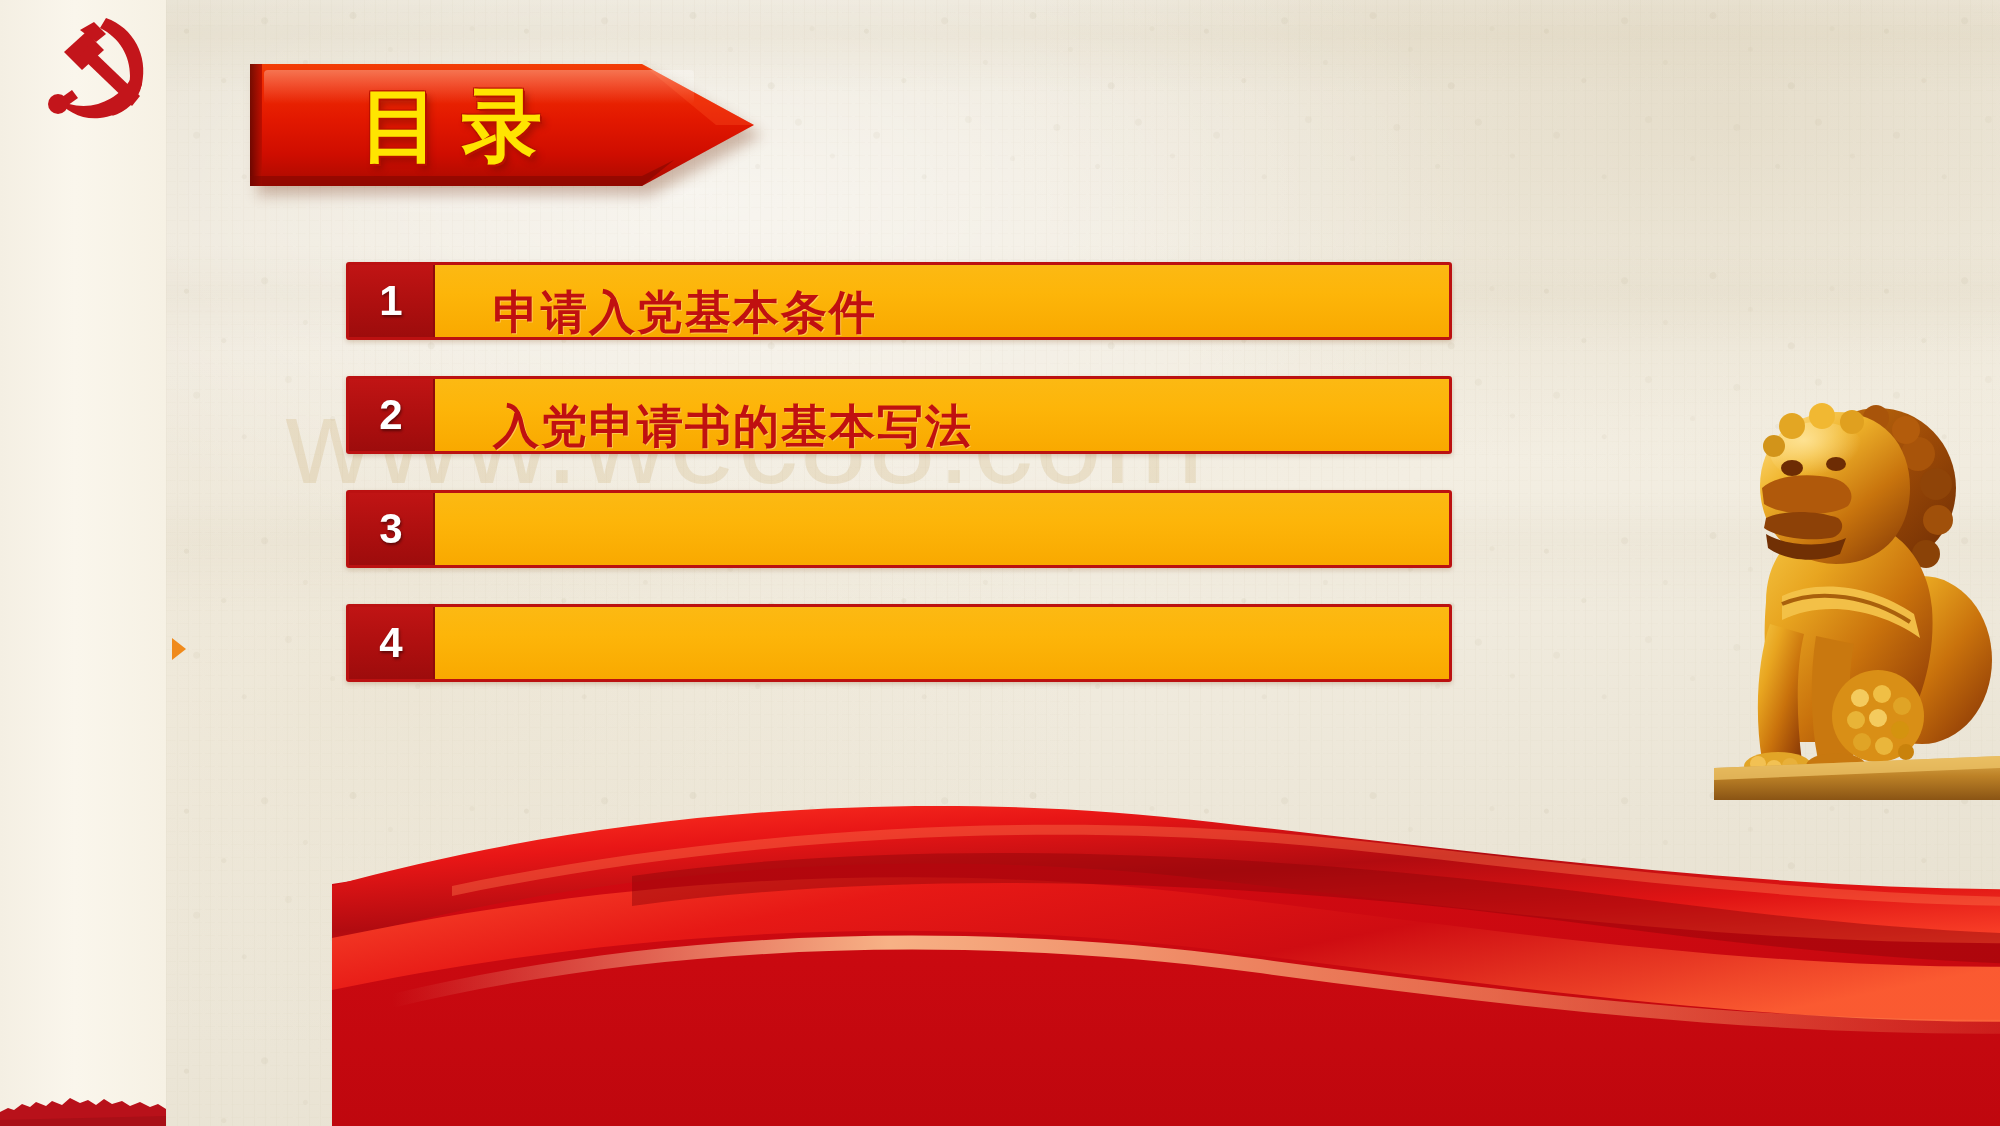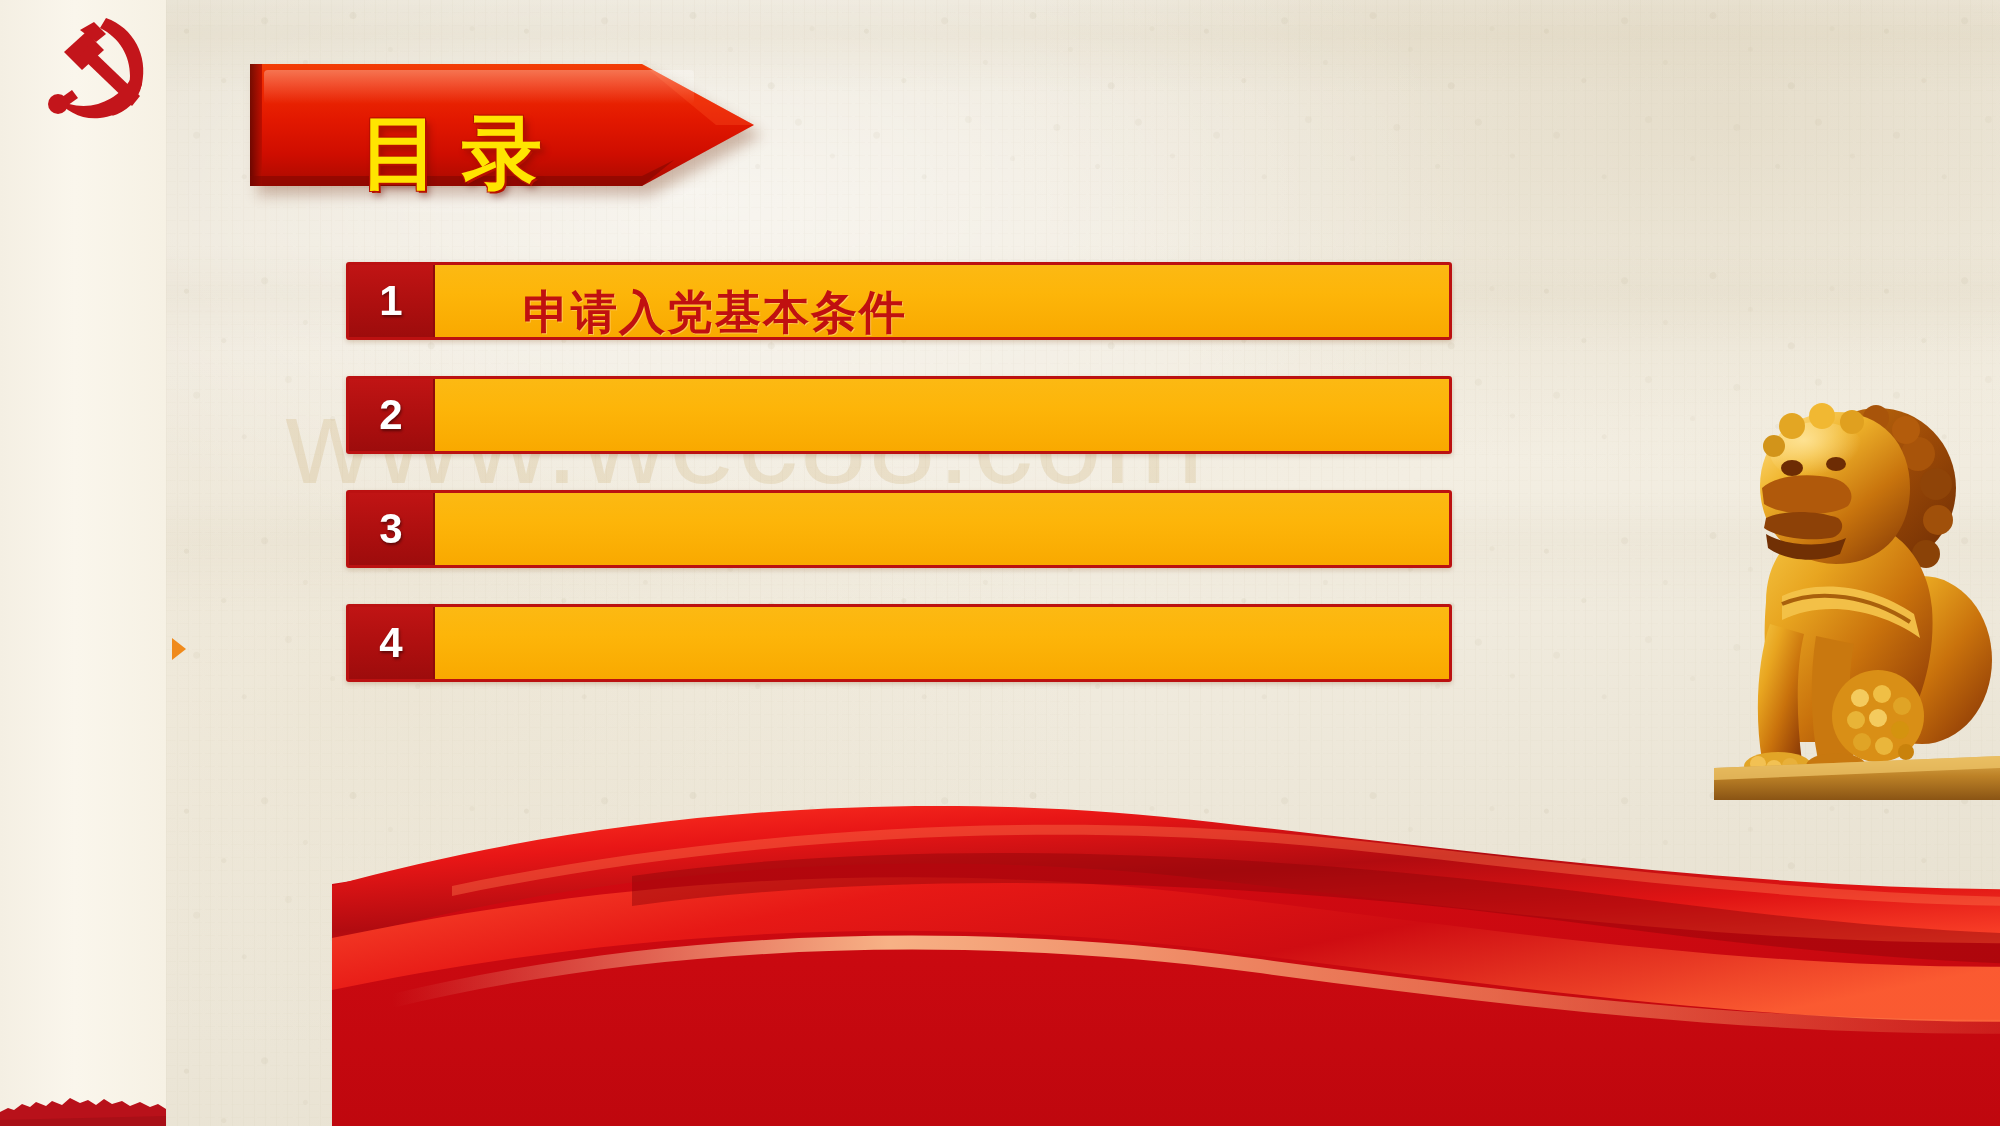--- a/index.html
+++ b/index.html
@@ -132,21 +132,20 @@
     color:#ffe500;
     text-shadow:
       2px 2px 0 #b81000,
       -1px -1px 0 #b81000,
       1px -1px 0 #b81000,
       -1px 1px 0 #b81000,
       4px 5px 7px rgba(100,10,0,0.45);
     z-index:9;
     white-space:nowrap;
     font-family:"DejaVu Sans","Liberation Sans",sans-serif;
-    margin-top:27px;
   }
   .banner-gloss {
     position:absolute; left:14px; top:6px;
     width:430px; height:34px;
     background:linear-gradient(180deg, rgba(255,255,255,0.30), rgba(255,255,255,0));
     border-radius:4px;
     z-index:9;
     pointer-events:none;
   }
   
@@ -185,21 +184,21 @@
     font-size:42px;
     font-weight:bold;
     color:#ffffff;
     text-shadow:1px 2px 3px rgba(0,0,0,0.45);
     border-right:2px solid #8f0a0a;
     font-family:"Liberation Sans","DejaVu Sans",sans-serif;
   }
   .toc-label {
     flex:1 1 auto;
     display:flex; align-items:center;
-    padding-left:88px;
+    padding-left:58px;
     font-size:46px;
     font-weight:bold;
     color:#c01010;
     letter-spacing:2px;
     white-space:nowrap;
     text-shadow:1px 1px 0 rgba(255,220,140,0.55);
     font-family:"DejaVu Sans","Liberation Sans",sans-serif;
     margin-top:24px;
   }
 
@@ -419,20 +418,21 @@
 
     <div class="toc">
 
       <div class="toc-row">
         <div class="toc-num">1</div>
         <div class="toc-label">申请入党基本条件</div>
       </div>
 
       <div class="toc-row">
         <div class="toc-num">2</div>
+        <div class="toc-label">入党申请书的基本写法</div>
       </div>
 
       <div class="toc-row">
         <div class="toc-num">3</div>
       </div>
 
       <div class="toc-row">
         <div class="toc-num">4</div>
       </div>
 

